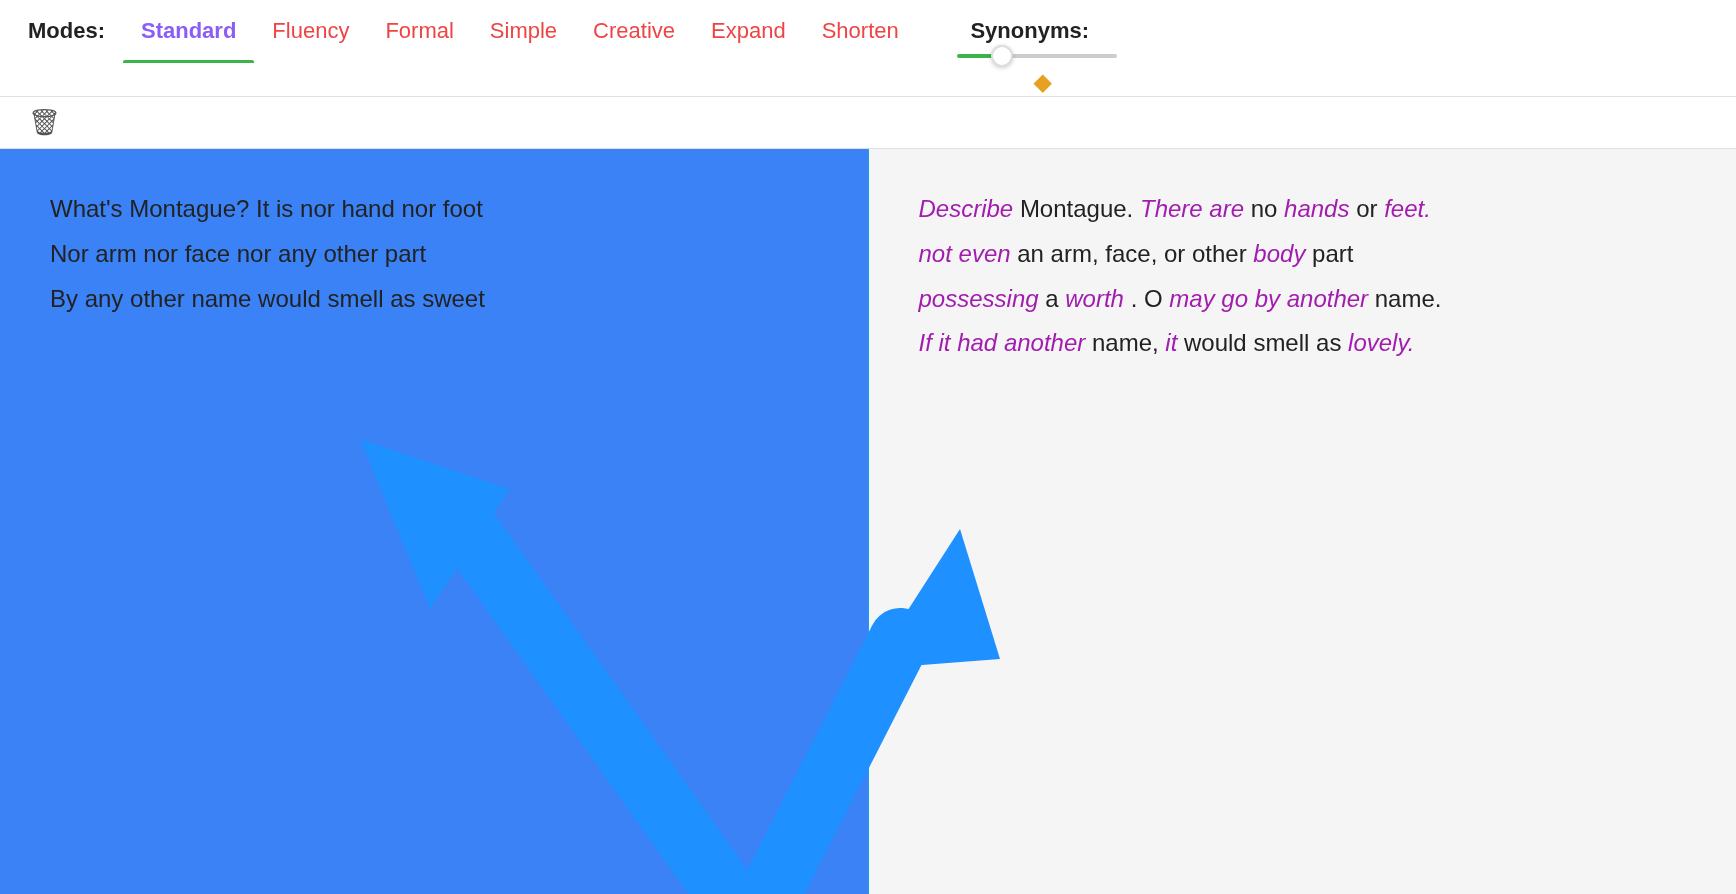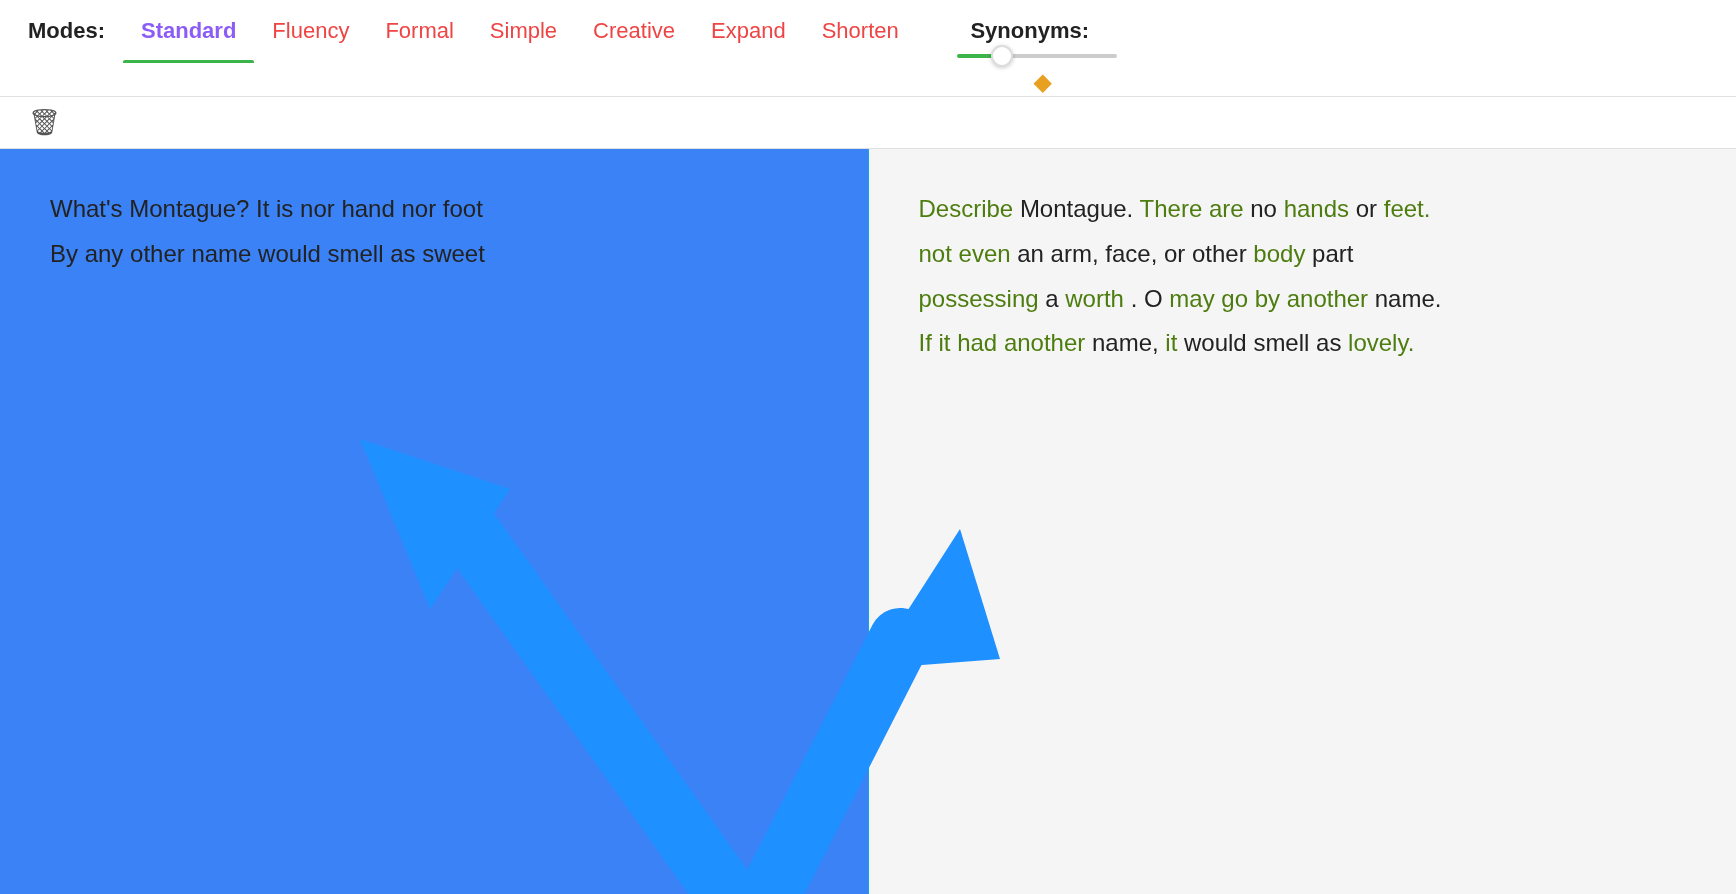--- a/index.html
+++ b/index.html
@@ -137,21 +137,22 @@
       font-size: 24px;
       line-height: 1.7;
       color: #222;
     }
 
     .pane-text p {
       margin-bottom: 4px;
     }
 
     .highlight-orange {
-      color: #4d7c0f;
+      color: #a21caf;
+      font-style: italic;
     }
 
     .content-wrapper {
       position: relative;
       display: flex;
       height: calc(894px - 130px);
     }
   </style>
 </head>
 <body>
@@ -180,20 +181,21 @@
 
 <div class="toolbar-row2">
   <span class="trash-icon">🗑</span>
 </div>
 
 <div class="content-wrapper">
 
   <div class="pane pane-left">
     <div class="pane-text">
       <p>What's Montague? It is nor hand nor foot</p>
+      <p>Nor arm nor face nor any other part</p>
       <p>By any other name would smell as sweet</p>
     </div>
   </div>
 
   <div class="pane pane-right">
     <div class="pane-text">
 
       <p>
         <span class="highlight-orange">Describe</span>
         <span> Montague. </span>

